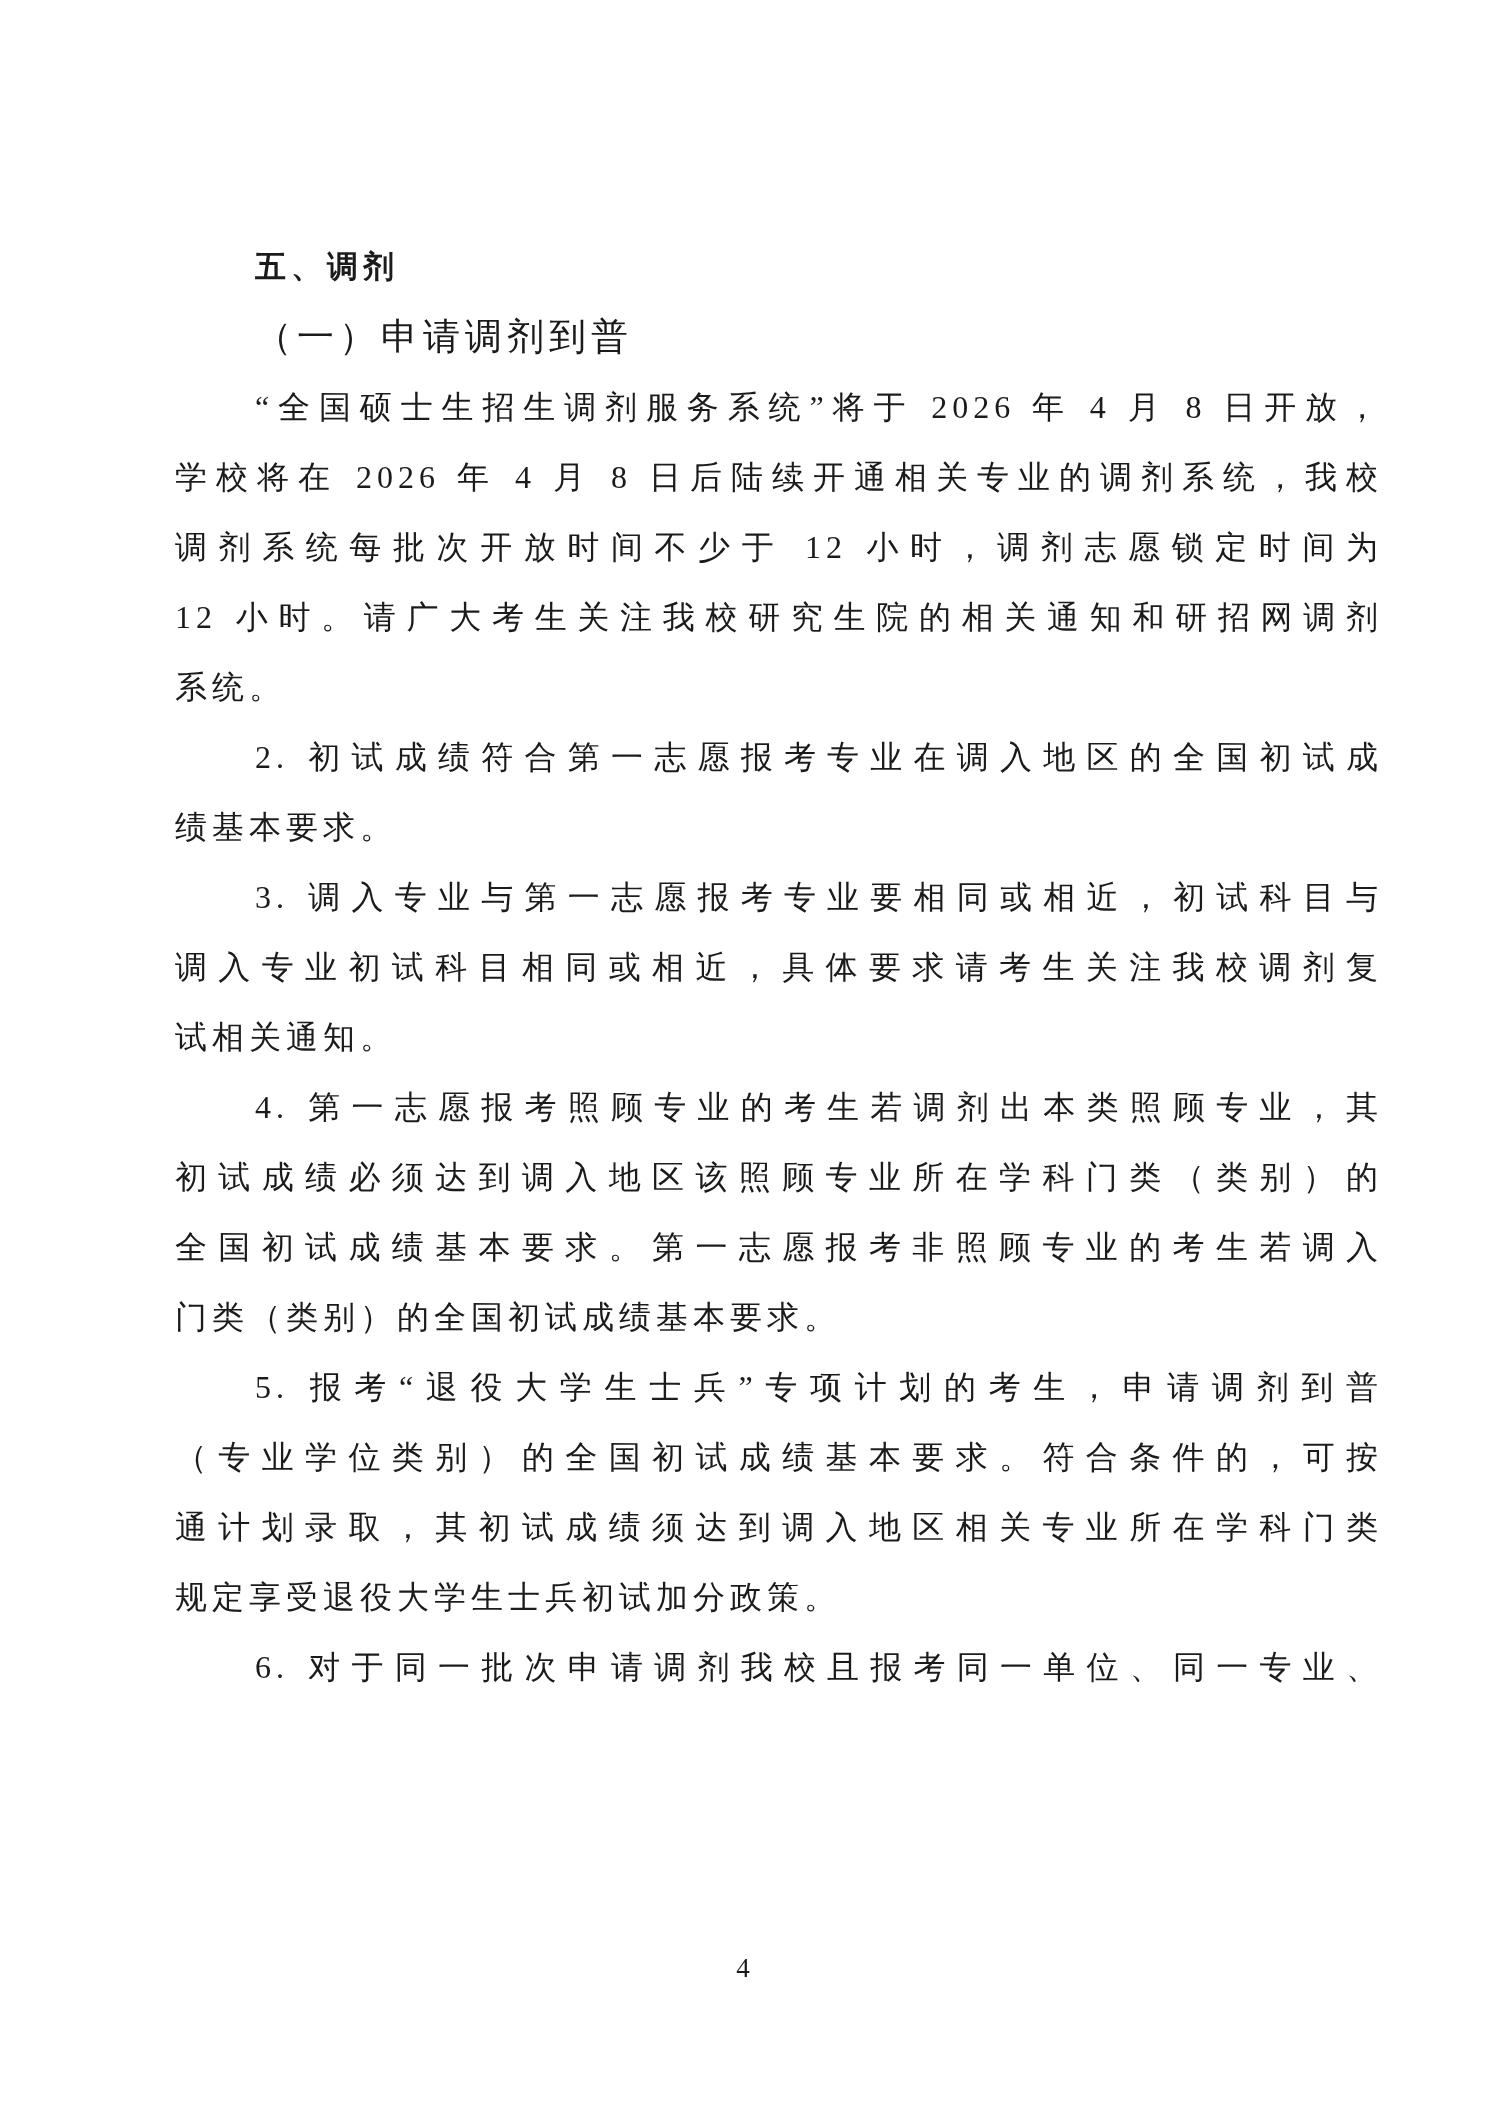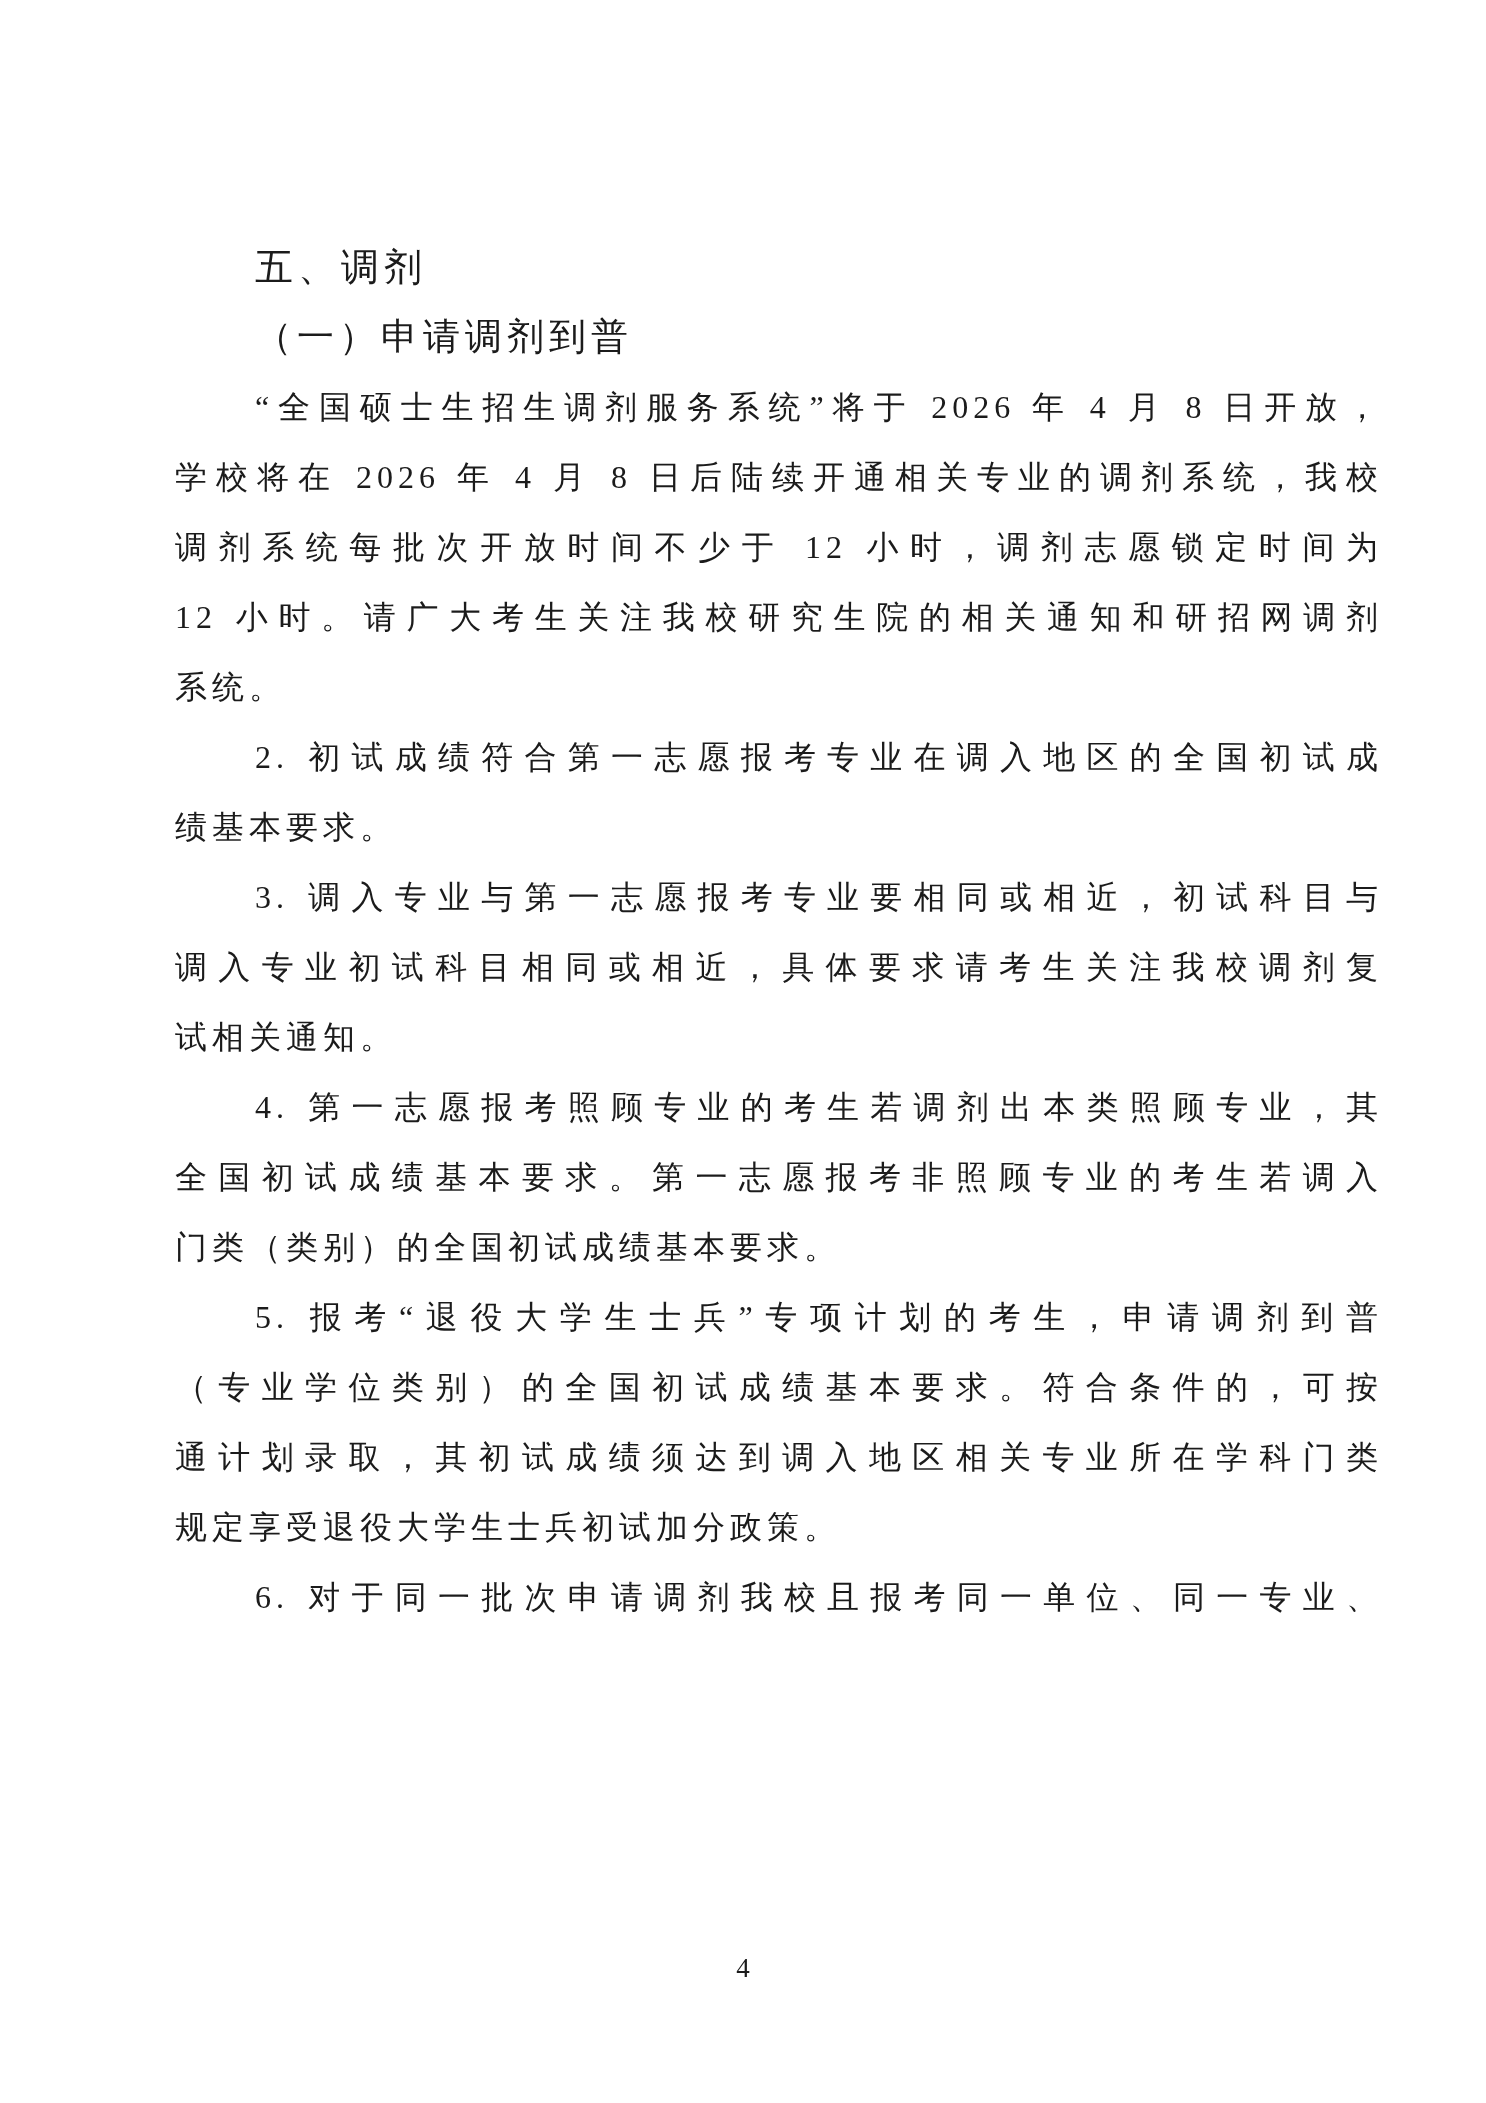--- a/index.html
+++ b/index.html
@@ -34,22 +34,22 @@
     text-align: left;
   }
   .line.fill {
     text-align: justify;
     text-align-last: justify;
   }
   .line.indent {
     text-indent: 80px;
   }
   .line.heading {
-    font-weight: normal;
-    font-size: 38px;
+    font-weight: bold;
+    font-size: 31px;
   }
   .line.subheading {
     font-size: 37px;
   }
   .footer {
     position: absolute;
     left: 0;
     top: 1948px;
     width: 1486px;
     height: 40px;
@@ -74,20 +74,21 @@
         <div class="line fill">学校将在 2026 年 4 月 8 日后陆续开通相关专业的调剂系统，我校</div>
         <div class="line fill">调剂系统每批次开放时间不少于 12 小时，调剂志愿锁定时间为</div>
         <div class="line fill">12 小时。请广大考生关注我校研究生院的相关通知和研招网调剂</div>
         <div class="line">系统。</div>
         <div class="line indent fill">2. 初试成绩符合第一志愿报考专业在调入地区的全国初试成</div>
         <div class="line">绩基本要求。</div>
         <div class="line indent fill">3. 调入专业与第一志愿报考专业要相同或相近，初试科目与</div>
         <div class="line fill">调入专业初试科目相同或相近，具体要求请考生关注我校调剂复</div>
         <div class="line">试相关通知。</div>
         <div class="line indent fill">4. 第一志愿报考照顾专业的考生若调剂出本类照顾专业，其</div>
+        <div class="line fill">初试成绩必须达到调入地区该照顾专业所在学科门类（类别）的</div>
         <div class="line fill">全国初试成绩基本要求。第一志愿报考非照顾专业的考生若调入</div>
         <div class="line">门类（类别）的全国初试成绩基本要求。</div>
         <div class="line indent fill">5. 报考“退役大学生士兵”专项计划的考生，申请调剂到普</div>
         <div class="line fill">（专业学位类别）的全国初试成绩基本要求。符合条件的，可按</div>
         <div class="line fill">通计划录取，其初试成绩须达到调入地区相关专业所在学科门类</div>
         <div class="line">规定享受退役大学生士兵初试加分政策。</div>
         <div class="line indent fill">6. 对于同一批次申请调剂我校且报考同一单位、同一专业、</div>
       </div>
   </div>
   <div class="footer">

